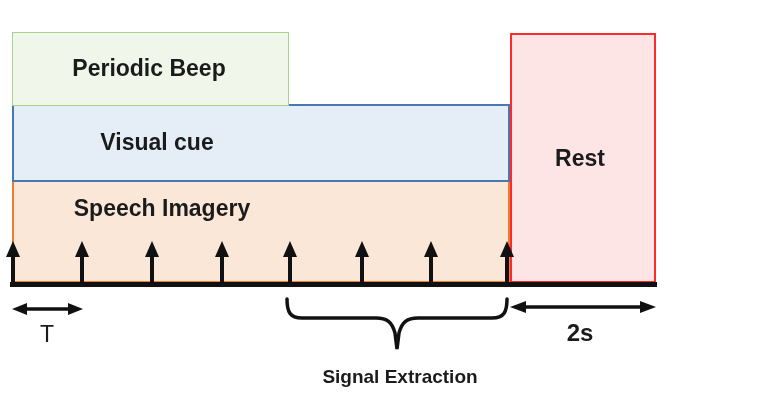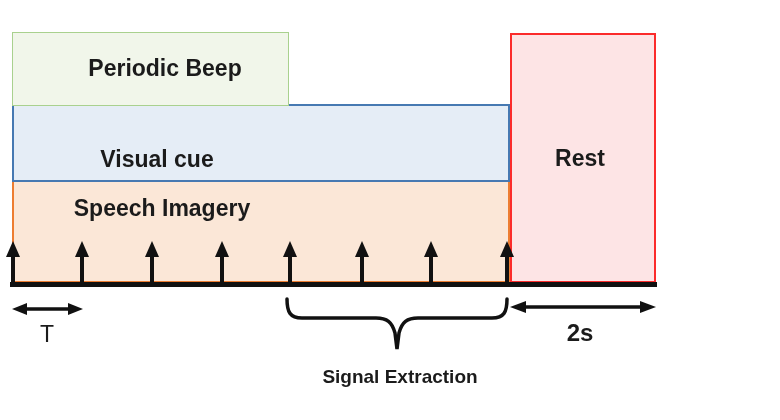--- a/index.html
+++ b/index.html
@@ -9,23 +9,23 @@
   }
   .box{
     position:absolute;box-sizing:border-box;
     border:2px solid transparent;
   }
   .box-label{
     position:absolute;display:flex;align-items:center;justify-content:center;
     font-weight:bold;font-size:23px;color:#1b1b1b;white-space:nowrap;
   }
   #box-beep{left:12px;top:32px;width:277px;height:74px;border-width:1.5px;z-index:4;}
-  #beep-label{left:28px;top:32px;width:274px;height:72px;z-index:5;}
+  #beep-label{left:12px;top:32px;width:274px;height:72px;z-index:5;}
   #box-cue{left:12px;top:104px;width:498px;height:78px;z-index:3;}
-  #cue-label{left:12px;top:123px;width:290px;height:72px;z-index:5;}
+  #cue-label{left:12px;top:106px;width:290px;height:72px;z-index:5;}
   #box-imagery{left:12px;top:180px;width:498px;height:103px;z-index:2;}
   #imagery-label{left:12px;top:188px;width:300px;height:40px;z-index:5;}
   #box-rest{left:510px;top:33px;width:146px;height:250px;z-index:1;}
   #rest-label{left:510px;top:33px;width:140px;height:250px;z-index:5;}
   #overlay{position:absolute;left:0;top:0;width:780px;height:420px;z-index:10;}
   .anno{
     position:absolute;z-index:11;text-align:center;white-space:nowrap;
     color:#1b1b1b;
   }
   #t-label{left:12px;top:321px;width:70px;font-size:23px;}

